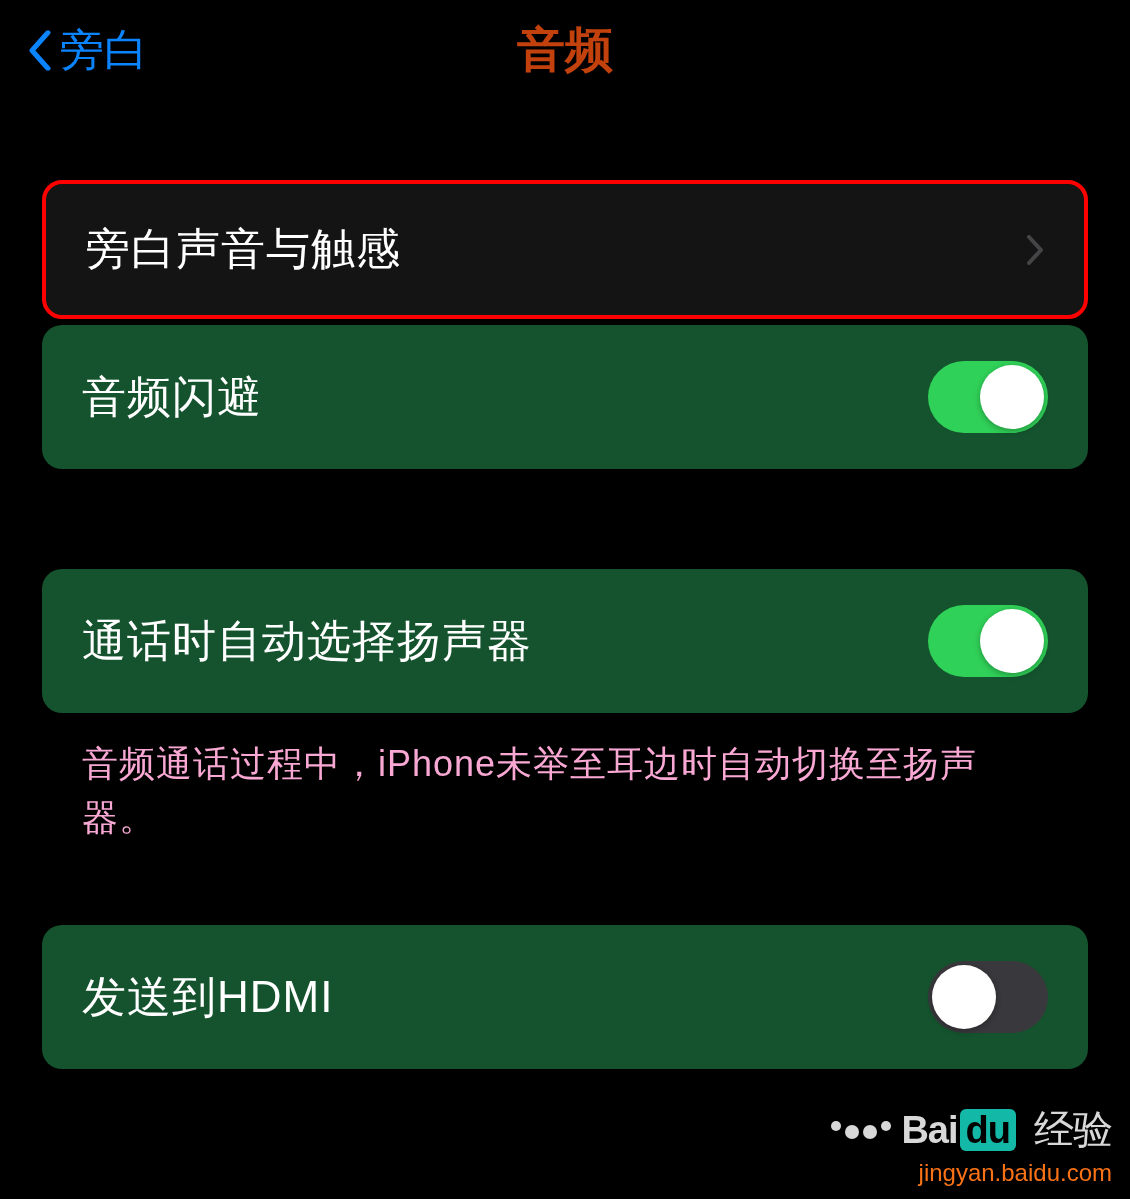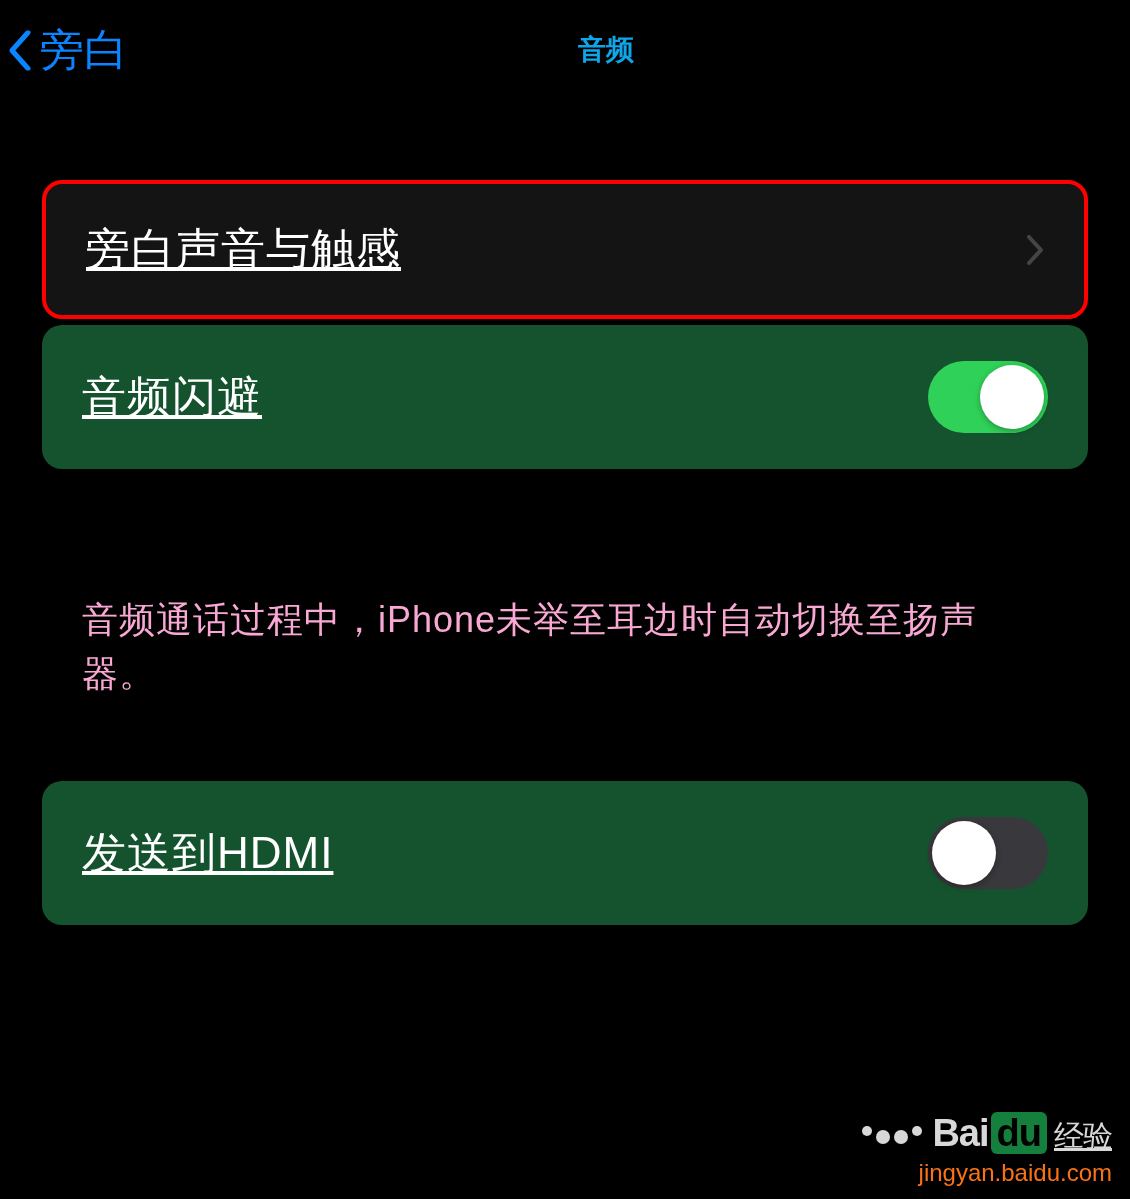--- a/index.html
+++ b/index.html
@@ -20,62 +20,60 @@
       display: flex;
       align-items: center;
       height: 100px;
       padding: 0 20px;
       position: relative;
     }
     .back-button {
       display: flex;
       align-items: center;
       position: absolute;
-      left: 8px;
+      left: 28px;
       top: 50%;
       transform: translateY(-50%);
     }
     .back-chevron {
       width: 24px;
       height: 40px;
       margin-right: 8px;
     }
     .back-label {
       color: #0a84ff;
       font-size: 44px;
       font-weight: 400;
     }
     .page-title {
       position: absolute;
       left: 50%;
       transform: translateX(-50%);
-      color: #0ea5e9;
-      font-size: 28px;
+      color: #c2410c;
+      font-size: 48px;
       font-weight: 600;
-      margin-left: 41px;
     }
     .section {
       margin-top: 80px;
       padding: 0 42px;
     }
     .section.first {
       margin-top: 80px;
     }
     .cell-group {
       background: #14532d;
       border-radius: 20px;
       overflow: hidden;
     }
     .cell {
       display: flex;
       align-items: center;
       justify-content: space-between;
       padding: 36px 40px 36px 40px;
       min-height: 120px;
-      text-decoration: underline;
     }
     .cell.highlighted {
       border: 4px solid #ff0000;
       border-radius: 20px;
       background: #141414;
       margin-bottom: 6px;
     }
     .cell-label {
       color: #ffffff;
       font-size: 44px;
@@ -158,31 +156,30 @@
       width: 14px;
       height: 14px;
       margin-top: 4px;
     }
     .baidu-text {
       font-size: 38px;
       font-weight: bold;
       letter-spacing: -1px;
     }
     .baidu-text .du {
-      background: #15803d;
+      background: #14b8a6;
       color: #000;
       padding: 0 6px;
       border-radius: 6px;
       margin: 0 2px;
     }
     .jingyan {
-      font-size: 30px;
+      font-size: 40px;
       font-weight: 500;
-      margin-left: 5px;
-      text-decoration: underline;
+      margin-left: 16px;
     }
     .watermark-url {
       font-size: 24px;
       color: #f97316;
       margin-top: 2px;
     }
   </style>
 </head>
 <body>
 
@@ -207,20 +204,28 @@
     <div class="cell">
       <span class="cell-label">音频闪避</span>
       <div class="toggle on">
         <div class="toggle-knob"></div>
       </div>
     </div>
   </div>
 </div>
 
 <div class="section2">
+  <div class="cell-group">
+    <div class="cell">
+      <span class="cell-label">通话时自动选择扬声器</span>
+      <div class="toggle on">
+        <div class="toggle-knob"></div>
+      </div>
+    </div>
+  </div>
   <div class="footer-text">音频通话过程中，iPhone未举至耳边时自动切换至扬声器。</div>
 </div>
 
 <div class="section3">
   <div class="cell-group">
     <div class="cell">
       <span class="cell-label">发送到HDMI</span>
       <div class="toggle off">
         <div class="toggle-knob"></div>
       </div>

